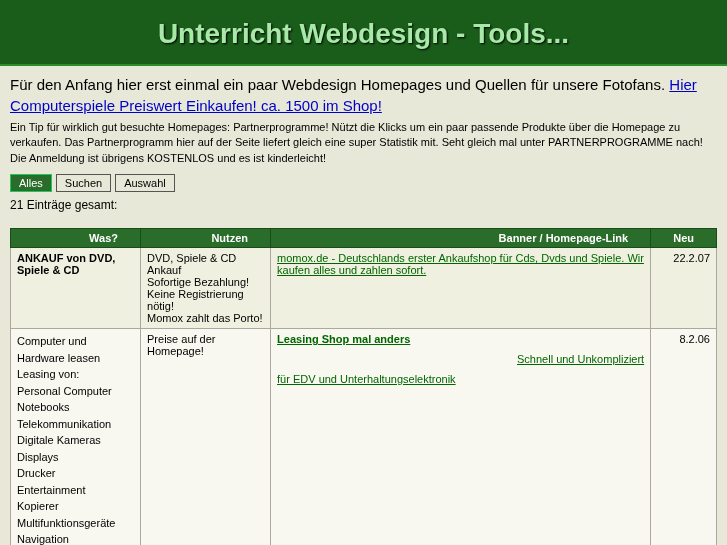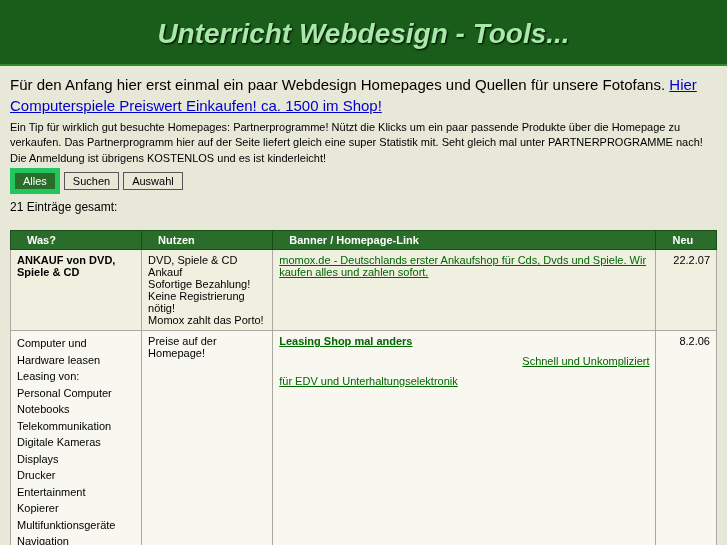--- a/index.html
+++ b/index.html
@@ -8,21 +8,20 @@
       color: #000;
       font-family: Arial, sans-serif;
       font-size: 12px;
       width: 727px;
     }
     #header {
       background-color: #1a5c1a;
       text-align: center;
       padding: 18px 10px 14px;
       border-bottom: 2px solid #2a8c2a;
-      font-style: italic;
     }
     #header h1 {
       color: #a8e8a8;
       font-size: 28px;
       font-weight: bold;
       font-family: Arial, sans-serif;
       text-shadow: 1px 1px 2px #000;
     }
     #content {
       background-color: #e8e8d8;
@@ -34,33 +33,33 @@
       margin-bottom: 4px;
       line-height: 1.4;
     }
     .intro-text a {
       color: #0000cc;
       text-decoration: underline;
     }
     .intro-text2 {
       font-size: 11px;
       color: #000;
-      margin-bottom: 2px;
+      margin-bottom: 8px;
       line-height: 1.4;
     }
     .button-bar {
       margin-bottom: 6px;
       display: flex;
       gap: 4px;
       align-items: center;
     }
     .btn {
       background-color: #2a6c2a;
       color: #fff;
-      border: 5px solid #22c55e;
+      border: 1px solid #22c55e;
       padding: 2px 8px;
       font-size: 11px;
       cursor: pointer;
       font-family: Arial, sans-serif;
     }
     .btn-outline {
       background-color: transparent;
       color: #000;
       border: 1px solid #555;
       padding: 2px 8px;
@@ -76,22 +75,22 @@
     }
     table.main-table {
       width: 100%;
       border-collapse: collapse;
       background-color: #f0f0e0;
     }
     table.main-table th {
       background-color: #2a6c2a;
       color: #fff;
       font-size: 11px;
-      padding: 3px 16px;
-      text-align: left;
+      padding: 3px 22px;
+      text-align: right;
       border: 1px solid #1a4c1a;
       font-weight: bold;
     }
     table.main-table td {
       border: 1px solid #aaa8a0;
       padding: 4px 6px;
       vertical-align: top;
       font-size: 11px;
       color: #000;
       background-color: #f8f8f0;

